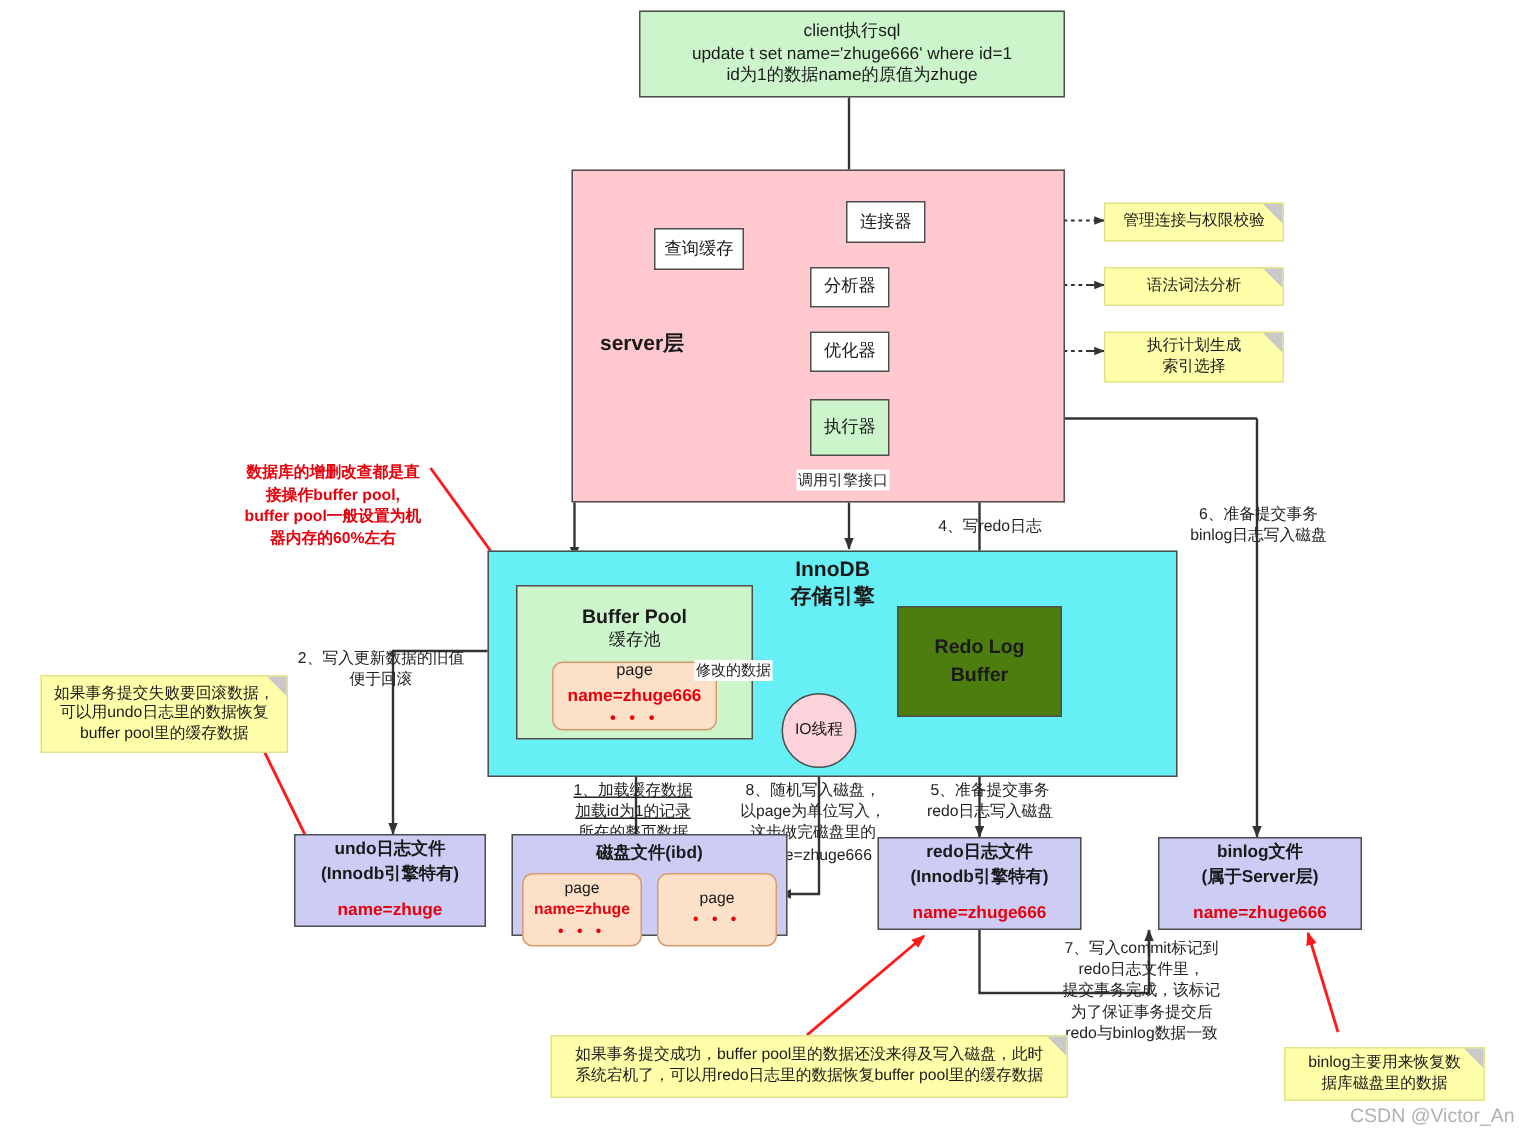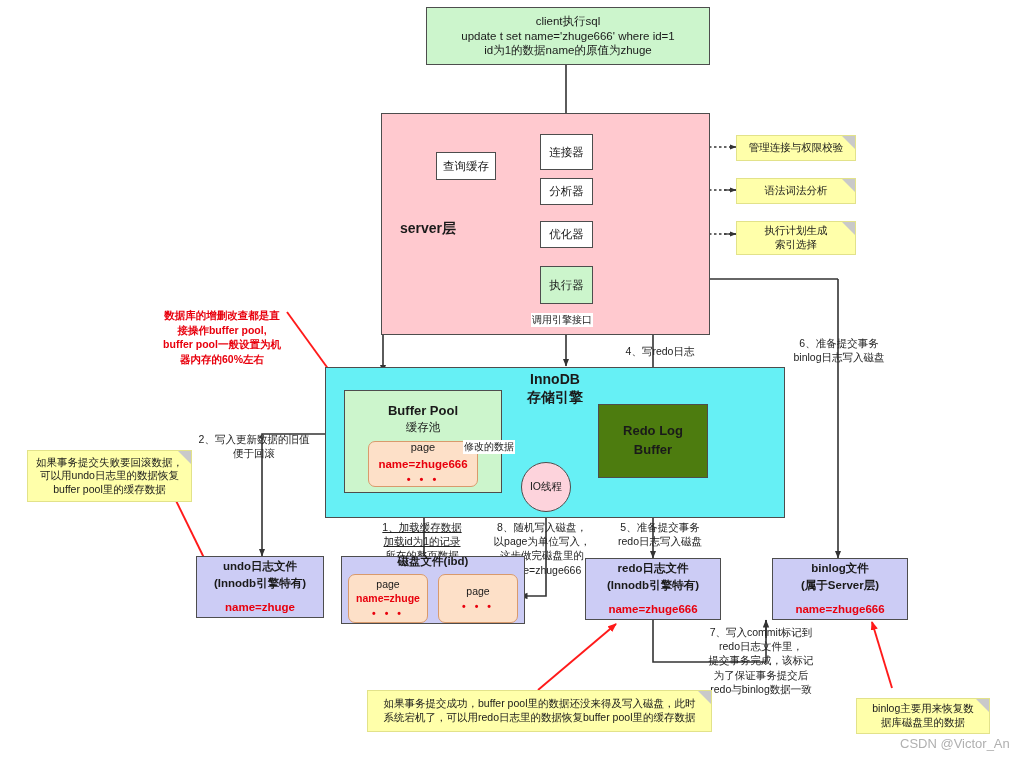--- a/index.html
+++ b/index.html
@@ -36,21 +36,21 @@
            line-height:1.45;}
   .pagebox .kv{color:#e8000d;font-weight:bold;font-size:11.5px;}
   .pagebox .dots{color:#e8000d;font-weight:bold;letter-spacing:3px;}
   .redobuf{background:#4d7c0f;border:1.6px solid #4d4d4d;font-size:13px;font-weight:bold;line-height:1.45;align-items:center;}
   .iothread{background:#fdd3dc;border:1.5px solid #4d4d4d;border-radius:50%;font-size:10.5px;}
 
   
   .filebox{background:#ccccf5;border:1.8px solid #4d4d4d;font-size:11.5px;font-weight:bold;
            line-height:1.45;}
   .filebox .kv{color:#e8000d;font-weight:bold;margin-top:7px;}
-  .diskfile{background:#ccccf5;border:1.8px solid #4d4d4d;justify-content:flex-end;padding-top:5px;}
+  .diskfile{background:#ccccf5;border:1.8px solid #4d4d4d;justify-content:flex-start;padding-top:5px;}
   .diskfile-title{font-size:11.5px;font-weight:bold;}
   .disk-pages{display:flex;gap:10px;margin-top:5px;}
   .disk-page{background:#fde0c8;border:1.5px solid #d99a6c;border-radius:7px;width:78px;height:47px;
              display:flex;flex-direction:column;align-items:center;justify-content:center;
              font-size:10.5px;line-height:1.35;}
   .disk-page .kv{color:#e8000d;font-weight:bold;}
   .disk-page .dots{color:#e8000d;font-weight:bold;letter-spacing:3px;}
 
   
   .steplabel{position:absolute;font-size:10.5px;line-height:1.35;text-align:center;color:#222;}
@@ -134,21 +134,21 @@
 
   <div class="node sqlbox" style="left:426px;top:7px;width:284px;height:58px;">
     <div>client执行sql</div>
     <div>update t set name='zhuge666' where id=1</div>
     <div>id为1的数据name的原值为zhuge</div>
   </div>
 
   <div class="node serverlayer" style="left:381px;top:113px;width:329px;height:222px;"></div>
   <div class="serverlabel" style="left:400px;top:220px;">server层</div>
 
-  <div class="node proc" style="left:540px;top:134px;width:53px;height:36px;">连接器</div>
+  <div class="node proc" style="left:564px;top:134px;width:53px;height:28px;">连接器</div>
   <div class="node proc" style="left:436px;top:152px;width:60px;height:28px;">查询缓存</div>
   <div class="node proc" style="left:540px;top:178px;width:53px;height:27px;">分析器</div>
   <div class="node proc" style="left:540px;top:221px;width:53px;height:27px;">优化器</div>
   <div class="node proc green" style="left:540px;top:266px;width:53px;height:38px;">执行器</div>
 
   <div class="edgelabel" style="left:531px;top:313px;">调用引擎接口</div>
 
   <div class="node sticky" style="left:736px;top:135px;width:120px;height:26px;">
     <span class="fold"></span>
     <span>管理连接与权限校验</span>

